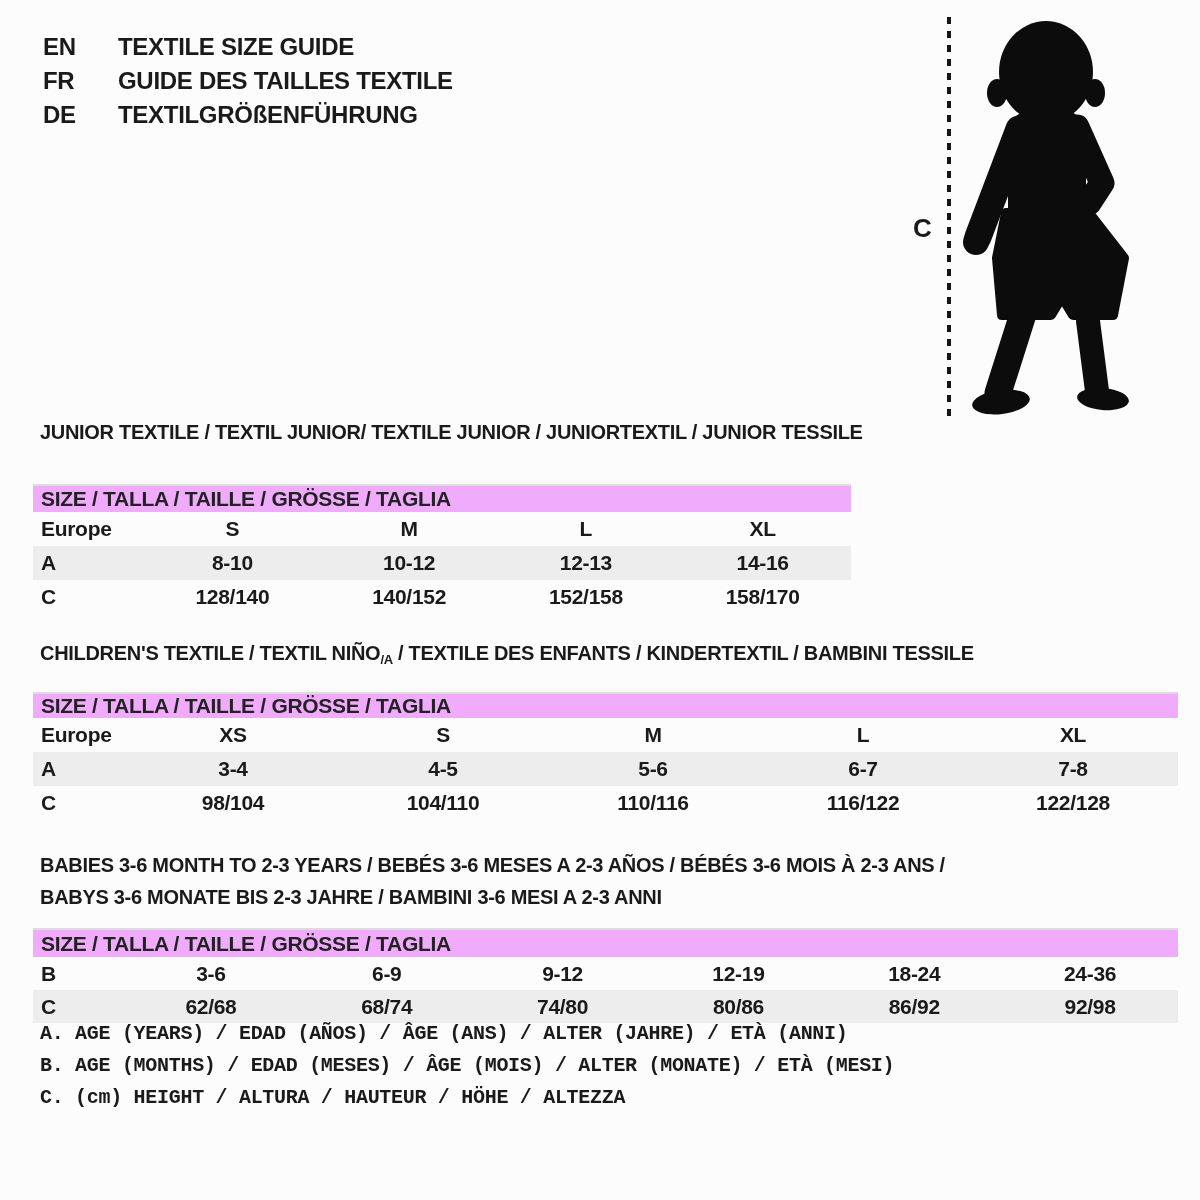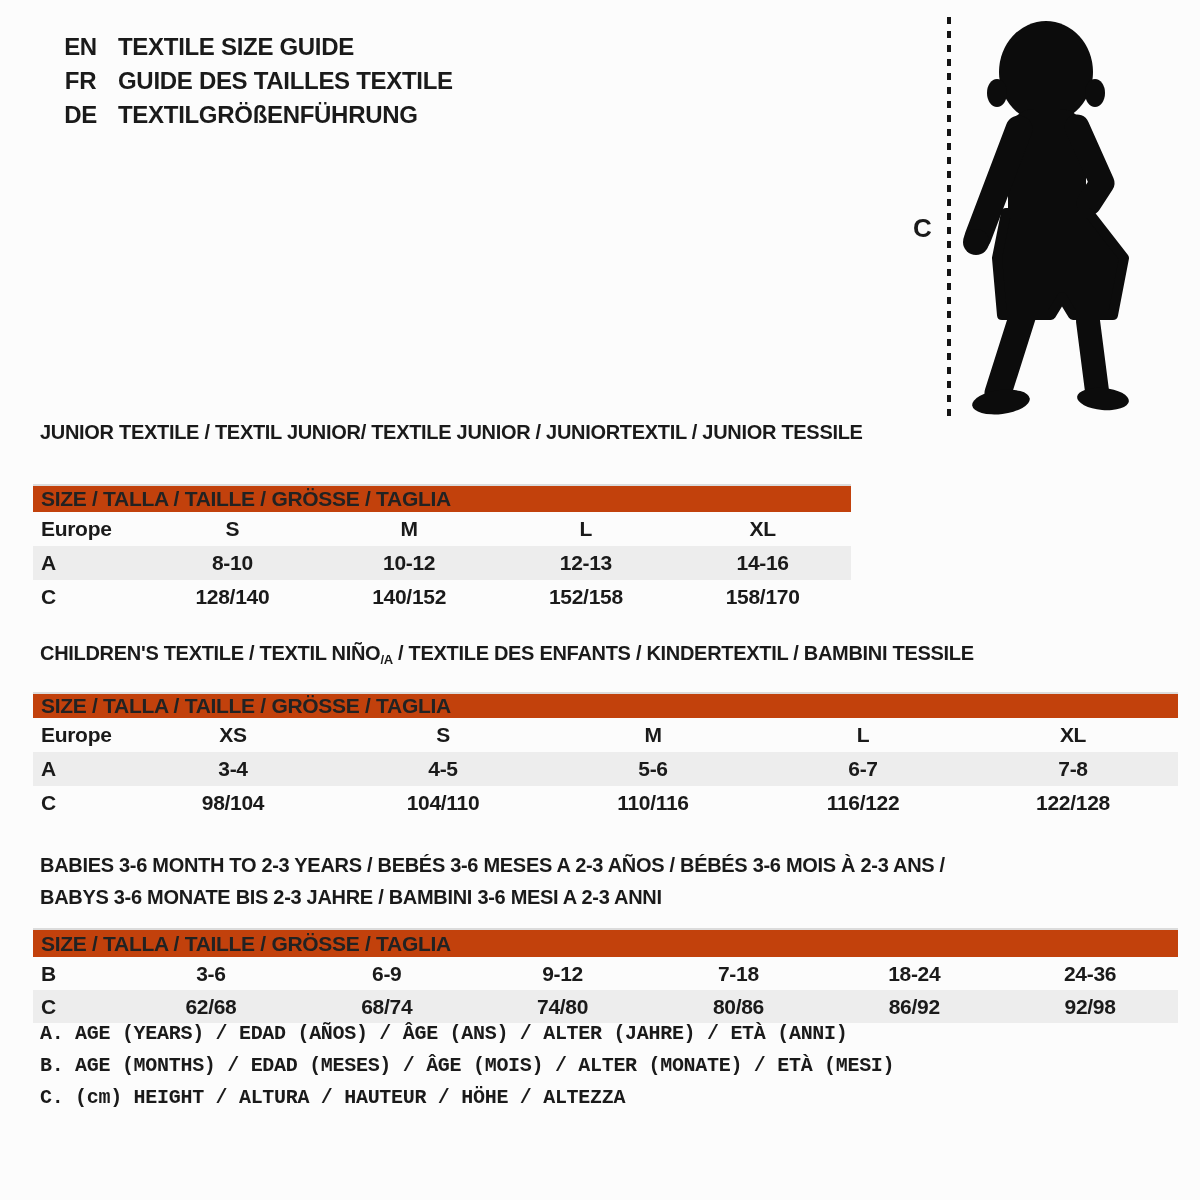--- a/index.html
+++ b/index.html
@@ -9,21 +9,21 @@
     background:#fcfcfc;
     font-family:"Liberation Sans", sans-serif;
     color:#1a1a1a;
     position:relative;
     overflow:hidden;
   }
   .abs{position:absolute;}
 
   
   .langs{left:43px;top:30px;}
-  .lang-row{display:flex;height:34px;align-items:center;text-align:center;}
+  .lang-row{display:flex;height:34px;align-items:center;}
   .lang-code{width:75px;font-size:24px;font-weight:700;letter-spacing:-0.3px;}
   .lang-title{font-size:24px;font-weight:700;letter-spacing:-0.3px;white-space:nowrap;}
 
   
   .measure-line{
     left:947px;top:17px;width:4px;height:400px;
     background:repeating-linear-gradient(to bottom,#141414 0 7px,transparent 7px 14px);
   }
   .measure-label{left:913px;top:213px;font-size:26px;font-weight:700;}
   .figure-svg{left:961px;top:15px;}
@@ -31,21 +31,21 @@
   
   .sec-title{
     left:40px;font-size:20px;font-weight:700;letter-spacing:-0.3px;
     white-space:nowrap;line-height:1.2;
   }
   .sub{font-size:13px;vertical-align:-4px;font-weight:700;}
 
   
   .tbl{left:33px;}
   .thead{
-    background:#c2410c;border-top:2px solid #dcdcdc;
+    background:#f0abfc;border-top:2px solid #dcdcdc;
     height:26px;display:flex;align-items:center;
     padding-left:8px;font-size:21px;font-weight:700;color:#222;
     letter-spacing:-0.3px;
   }
   .trow{display:grid;align-items:center;}
   .trow.shaded{background:#ededed;}
   .cell{font-size:21px;font-weight:700;text-align:center;letter-spacing:-0.3px;}
   .cell.lbl{text-align:left;padding-left:8px;}
   .junior-tbl{width:818px;top:484px;}
   .junior-tbl .trow{grid-template-columns:111px repeat(4,1fr);height:34px;}
@@ -158,21 +158,21 @@
 
 <div class="abs sec-title" style="top:853px">BABIES 3-6 MONTH TO 2-3 YEARS / BEBÉS 3-6 MESES A 2-3 AÑOS / BÉBÉS 3-6 MOIS À 2-3 ANS /</div>
 <div class="abs sec-title" style="top:885px">BABYS 3-6 MONATE BIS 2-3 JAHRE / BAMBINI 3-6 MESI A 2-3 ANNI</div>
 <div class="abs tbl babies-tbl">
   <div class="thead">SIZE / TALLA / TAILLE / GRÖSSE / TAGLIA</div>
   <div class="trow">
     <span class="cell lbl">B</span>
     <span class="cell">3-6</span>
     <span class="cell">6-9</span>
     <span class="cell">9-12</span>
-    <span class="cell">7-18</span>
+    <span class="cell">12-19</span>
     <span class="cell">18-24</span>
     <span class="cell">24-36</span>
   </div>
   <div class="trow shaded">
     <span class="cell lbl">C</span>
     <span class="cell">62/68</span>
     <span class="cell">68/74</span>
     <span class="cell">74/80</span>
     <span class="cell">80/86</span>
     <span class="cell">86/92</span>

